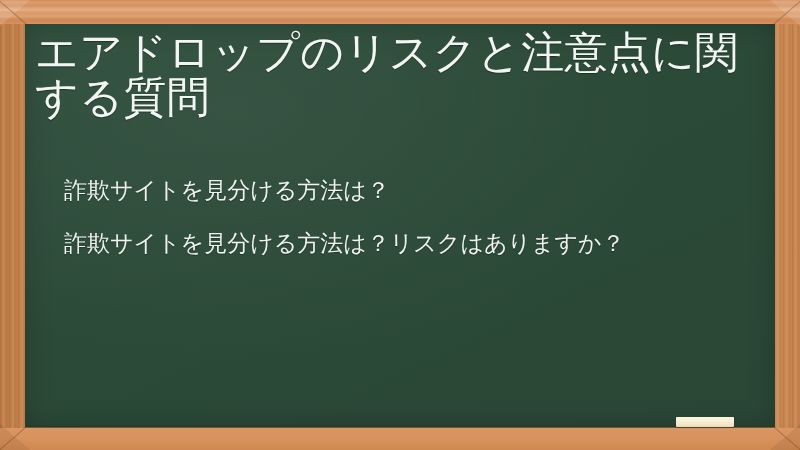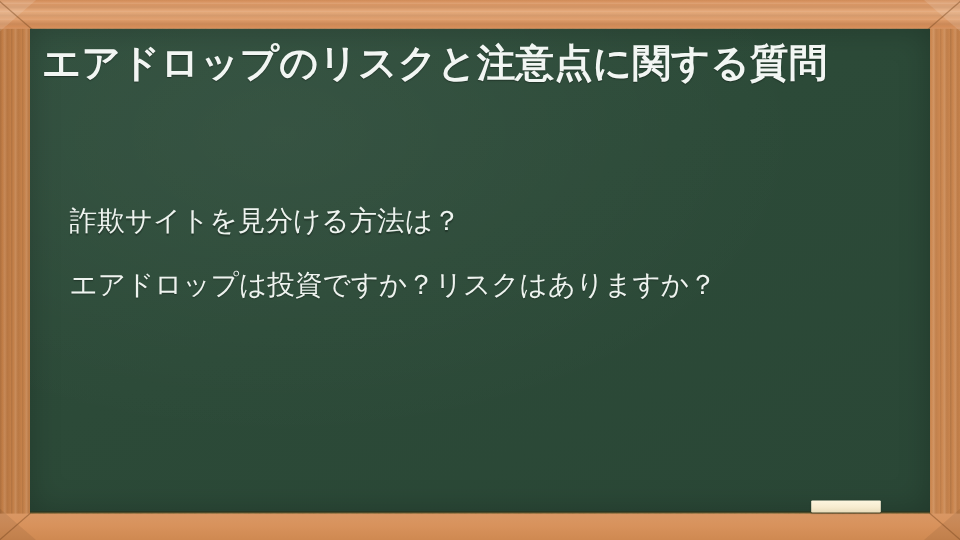--- a/index.html
+++ b/index.html
@@ -118,33 +118,33 @@
     top: 0;
     width: 750px;
     padding: 0;
   }
   #title {
     position: absolute;
     left: 10px;
     top: 6px;
     width: 710px;
     color: #f2f6f3;
-    font-size: 32px;
+    font-size: 43px;
     line-height: 45px;
-    font-weight: 700;
+    font-weight: 400;
     letter-spacing: 0.2px;
     text-shadow: 0 1px 1px rgba(0,0,0,0.35);
   }
   #question-list {
     position: absolute;
     left: 10px;
     top: 140px;
     width: 720px;
     list-style: none;
-    margin: 0;
+    margin: 6px;
     padding: 0;
   }
   #question-list li {
     color: #eef3ef;
     font-size: 23px;
     line-height: 40px;
     padding-left: 23px;
     margin: 0 0 13px 0;
     text-shadow: 0 1px 1px rgba(0,0,0,0.30);
   }
@@ -183,21 +183,21 @@
 
   <div id="board">
     <div id="board-sheen"></div>
 
     <div id="board-text">
 
       <div id="title">エアドロップのリスクと注意点に関する質問</div>
 
       <ul id="question-list">
         <li>詐欺サイトを見分ける方法は？</li>
-        <li>エアドロップは投資ですか？リスクはありますか？</li>
+        <li>詐欺サイトを見分ける方法は？リスクはありますか？</li>
       </ul>
 
     </div>
   </div>
 
   <div id="chalk"></div>
 
 </div>
 
 </body></html>

